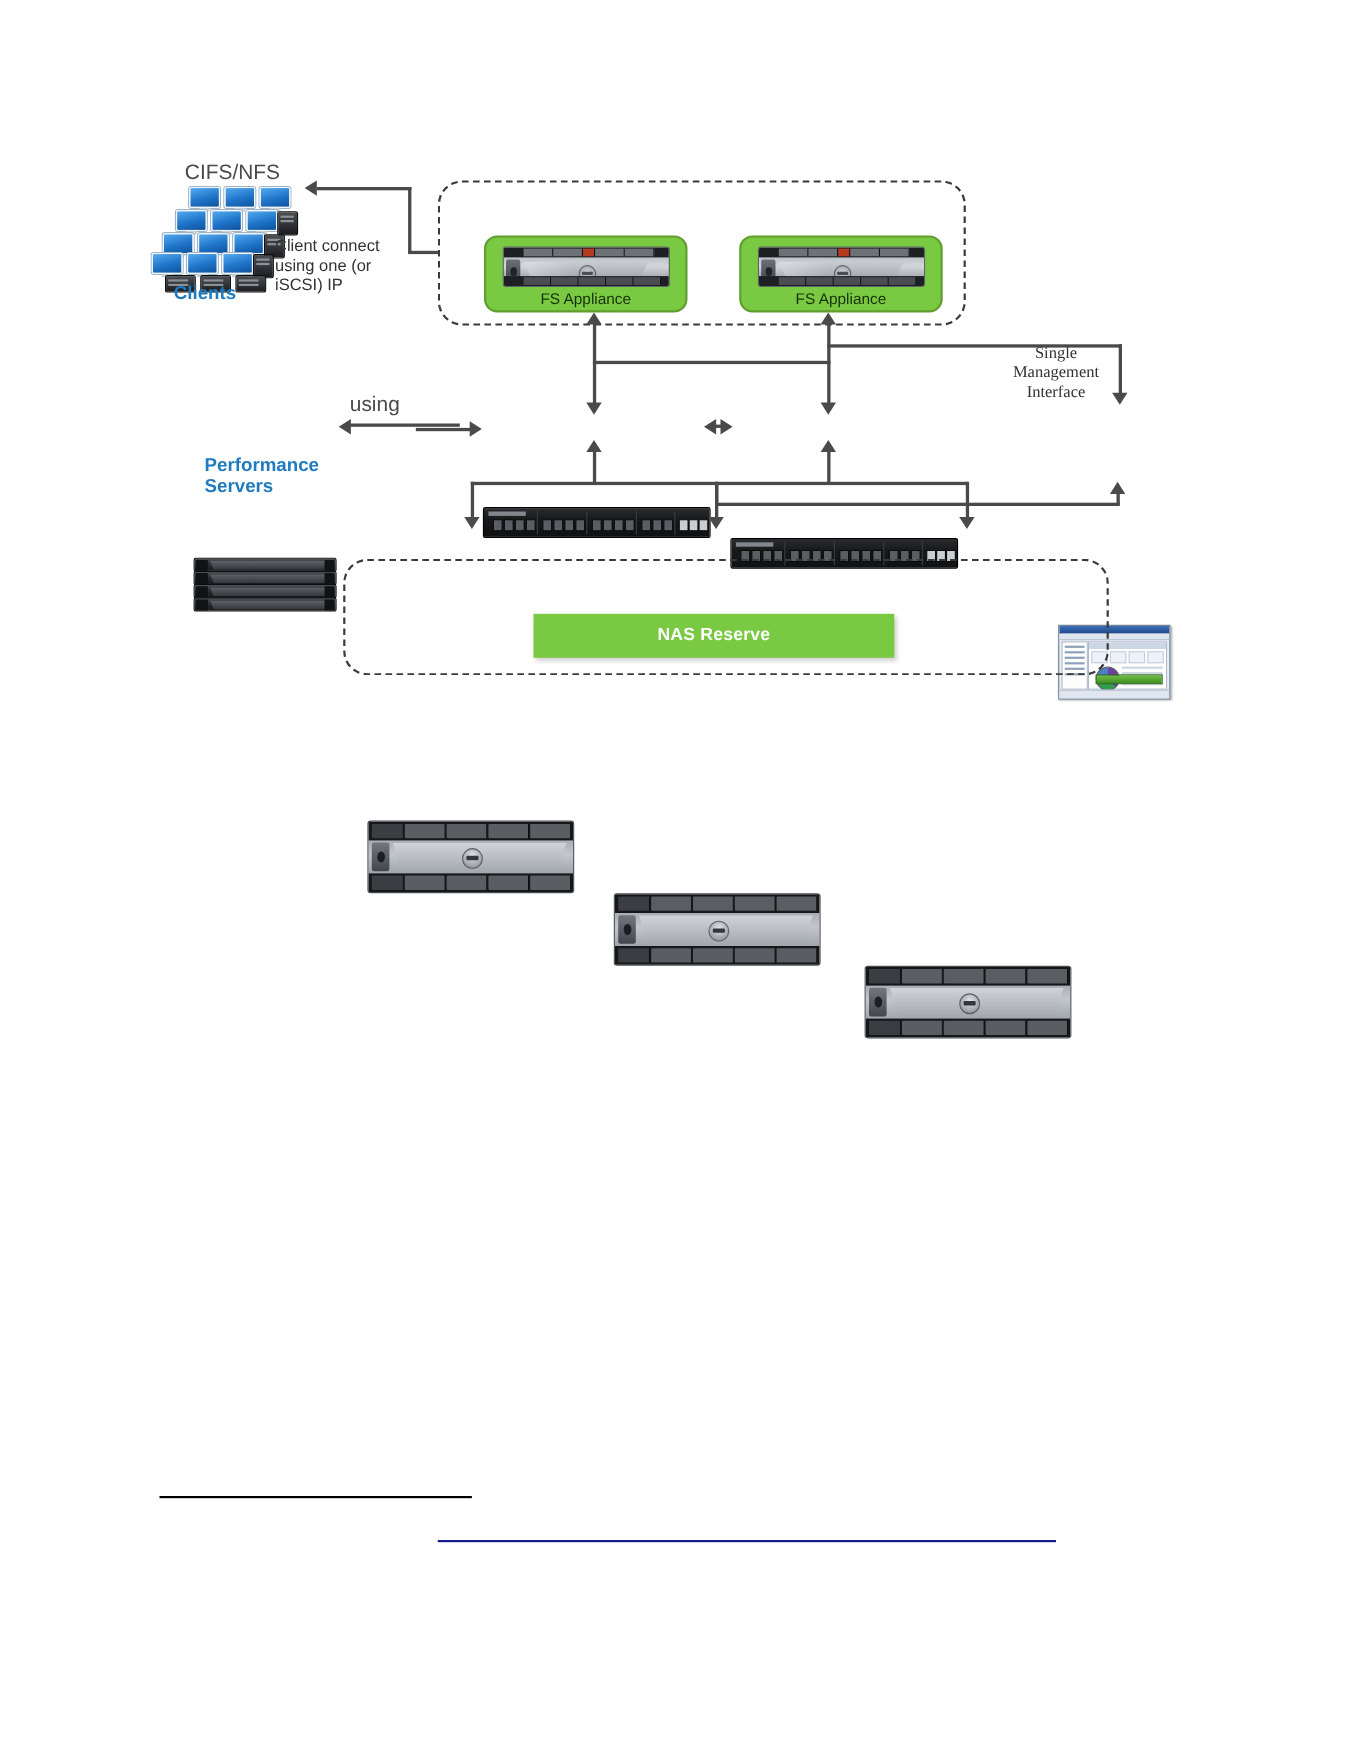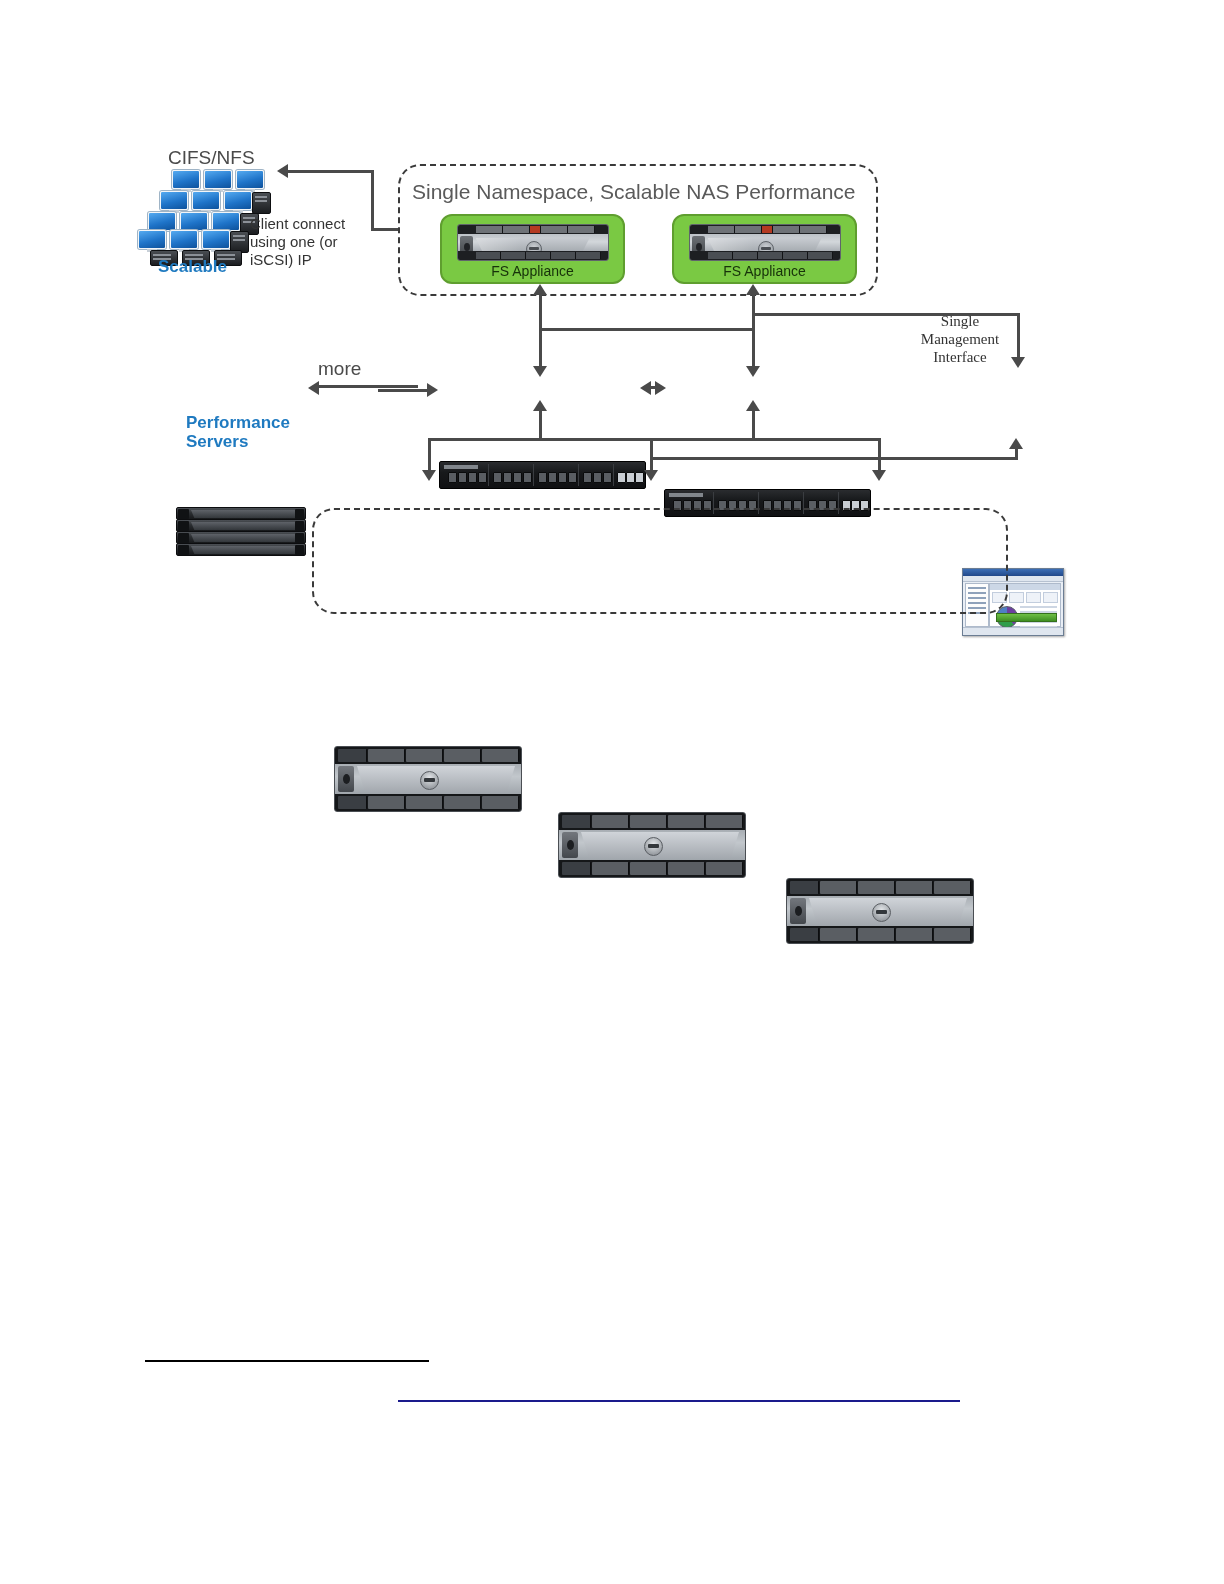--- a/index.html
+++ b/index.html
@@ -359,32 +359,31 @@
     <div class="pctower" style="left:40px;top:80px;width:26px;height:14px;">
       <i style="top:3px;width:18px;"></i>
         <i style="top:7px;width:18px;"></i>
     </div>
     <div class="pctower" style="left:72px;top:80px;width:26px;height:14px;">
       <i style="top:3px;width:18px;"></i>
         <i style="top:7px;width:18px;"></i>
     </div>
   </div>
 
-  <div class="abs lbl-blue" style="left:158px;top:257px;">Scalable</div>
+  <div class="abs lbl-blue" style="left:158px;top:257px;">Clients</div>
 
   <div class="abs lbl-dark" style="left:250px;top:215px;width:112px;">Client connect using one (or iSCSI) IP</div>
 
   <div class="hline" style="left:288px;top:170px;width:86px;"></div>
   <div class="vline" style="left:371px;top:170px;height:60px;"></div>
   <div class="hline" style="left:371px;top:228px;width:28px;"></div>
   <div class="arrow arr-left" style="left:277px;top:164px;"></div>
 
   <div class="dashed-box abs" style="left:398px;top:164px;width:480px;height:132px;"></div>
 
-  <div class="abs lbl-title" style="left:412px;top:180px;">Single Namespace, Scalable NAS Performance</div>
 
   <div class="fs-card abs" style="left:440px;top:214px;width:185px;height:70px;">
     <div class="srv1u">
       <div class="topbar"></div>
       <div class="bay" style="left:18px;width:26px;"></div>
       <div class="bay" style="left:45px;width:26px;"></div>
       <div class="bay red" style="left:72px;width:10px;"></div>
       <div class="bay" style="left:83px;width:26px;"></div>
       <div class="bay" style="left:110px;width:26px;"></div>
       <div class="earL"></div>
@@ -507,21 +506,21 @@
       </div>
     <div class="u" style="top:36px;">
         <div class="lear"></div>
         <div class="face"></div>
         <div class="rear"></div>
       </div>
   </div>
 
   <div class="abs lbl-blue" style="left:186px;top:413px;width:120px;">Performance Servers</div>
 
-  <div class="abs lbl-gray" style="left:318px;top:358px;">more</div>
+  <div class="abs lbl-gray" style="left:318px;top:358px;">using</div>
 
   <div class="hline" style="left:318px;top:385px;width:100px;"></div>
   <div class="hline" style="left:378px;top:389px;width:52px;"></div>
   <div class="arrow arr-left" style="left:308px;top:381px;"></div>
   <div class="arrow arr-right" style="left:427px;top:383px;"></div>
 
   <div class="abs lbl-dark lbl-center" style="left:900px;top:312px;width:120px;">Single Management Interface</div>
 
   <div class="hline" style="left:752px;top:313px;width:268px;"></div>
   <div class="vline" style="left:1017px;top:313px;height:47px;"></div>
@@ -639,17 +638,22 @@
       <div class="clogo"></div>
     <div class="drow bot">
       <div class="d dk" style="left:3px;width:28px;"></div>
       <div class="d" style="left:33px;width:36px;"></div>
       <div class="d" style="left:71px;width:36px;"></div>
       <div class="d" style="left:109px;width:36px;"></div>
       <div class="d" style="left:147px;width:36px;"></div>
     </div>
   </div>
 
+  <div class="abs" style="left:485px;top:558px;width:328px;height:40px;
+              background:#7ac943;box-shadow:2px 3px 4px rgba(0,0,0,.18);
+              display:flex;align-items:center;justify-content:center;">
+    <span style="color:#ffffff;font-size:16px;font-weight:bold;letter-spacing:.2px;">NAS Reserve</span>
+  </div>
 
   <div class="rule-black" style="left:145px;top:1360px;width:284px;"></div>
   <div class="rule-blue" style="left:398px;top:1400px;width:562px;"></div>
 
 </div>
 
 </body></html>

